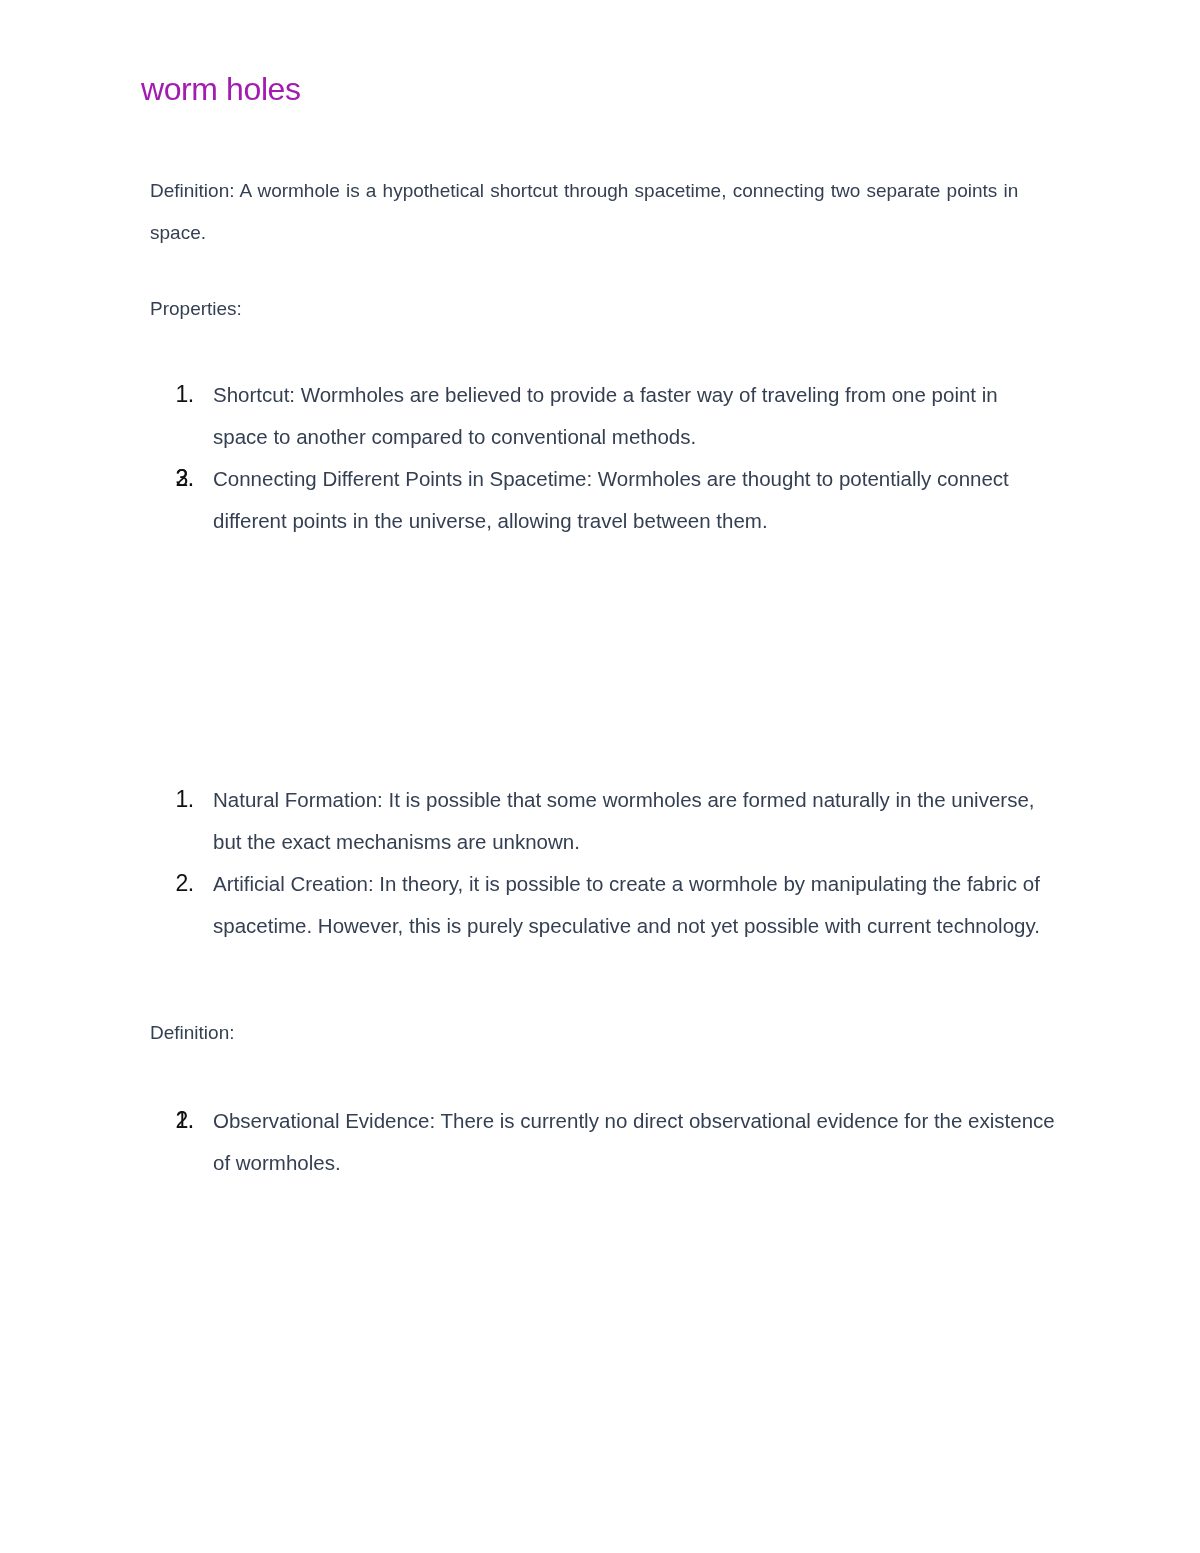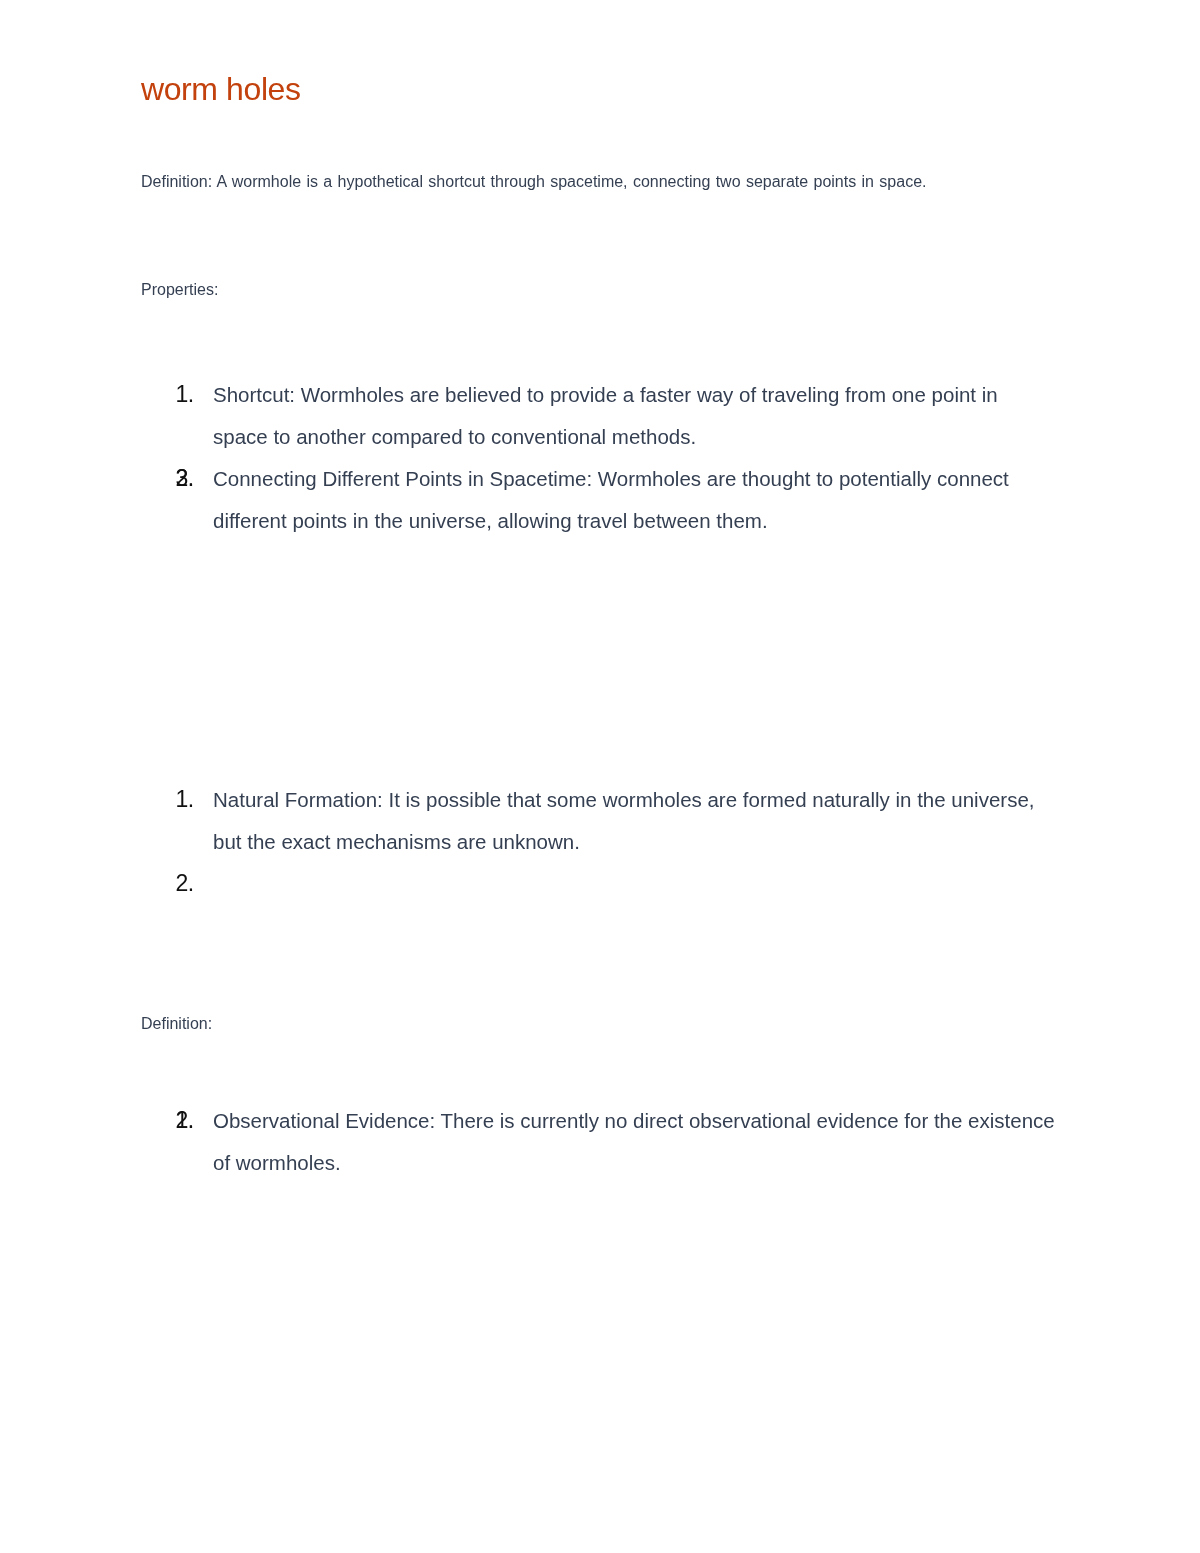--- a/index.html
+++ b/index.html
@@ -12,26 +12,26 @@
     position:relative; width:1200px; height:1553px;
     background:#ffffff; box-sizing:border-box; overflow:hidden;
   }
   .doc { position:absolute; left:0; top:0; width:1200px; height:1553px; }
 
   
   .doc-title, .para, .list li { filter:opacity(1); -webkit-font-smoothing:antialiased; }
 
   .doc-title {
     position:absolute; left:141px; top:72.7px; margin:0; padding:0;
-    font-size:32px; font-weight:400; color:#c2410c;
+    font-size:32px; font-weight:400; color:#a21caf;
     line-height:32px; letter-spacing:-0.4px; white-space:nowrap;
   }
   .para {
-    position:absolute; left:141px; margin:0; padding:0; width:915px;
-    font-size:16px; font-weight:400; color:#343f52;
+    position:absolute; left:141px; margin:9px; padding:0; width:915px;
+    font-size:19px; font-weight:400; color:#343f52;
     line-height:41.95px; letter-spacing:0px; word-spacing:0.9px;
   }
   .list {
     position:absolute; left:141px; margin:0; padding:0; width:915px;
     list-style:none;
   }
   .list li {
     position:relative; margin:0; padding-left:72px;
     font-size:20.5px; font-weight:400; color:#343f52;
     line-height:41.95px; letter-spacing:0px;
@@ -42,29 +42,29 @@
     letter-spacing:-0.5px; color:#111111;
   }
 </style>
 </head>
 <body>
 
 <div class="page">
   <div class="doc">
     <h1 class="doc-title">worm holes</h1>
     <p class="para" style="top:161px">Definition: A wormhole is a hypothetical shortcut through spacetime, connecting two separate points in space.</p>
-    <p class="para" style="top:269px">Properties:</p>
+    <p class="para" style="top:279px">Properties:</p>
     <ol class="list" style="top:373.8px">
       <li><span class="num">1.</span><span class="txt">Shortcut: Wormholes are believed to provide a faster way of traveling from one point in space to another compared to conventional methods.</span></li>
       <li><span class="num">2.</span></li>
       <li><span class="num">3.</span><span class="txt">Connecting Different Points in Spacetime: Wormholes are thought to potentially connect different points in the universe, allowing travel between them.</span></li>
     </ol>
     <ol class="list" style="top:778.8px">
       <li><span class="num">1.</span><span class="txt">Natural Formation: It is possible that some wormholes are formed naturally in the universe, but the exact mechanisms are unknown.</span></li>
-      <li><span class="num">2.</span></li>
+      <li><span class="num">2.</span><span class="txt">Artificial Creation: In theory, it is possible to create a wormhole by manipulating the fabric of spacetime. However, this is purely speculative and not yet possible with current technology.</span></li>
     </ol>
     <p class="para" style="top:1002.8px">Definition:</p>
     <ol class="list" style="top:1100.0px">
       <li><span class="num">1.</span></li>
       <li><span class="num">2.</span><span class="txt">Observational Evidence: There is currently no direct observational evidence for the existence of wormholes.</span></li>
     </ol>
   </div>
 </div>
 
 </body></html>

